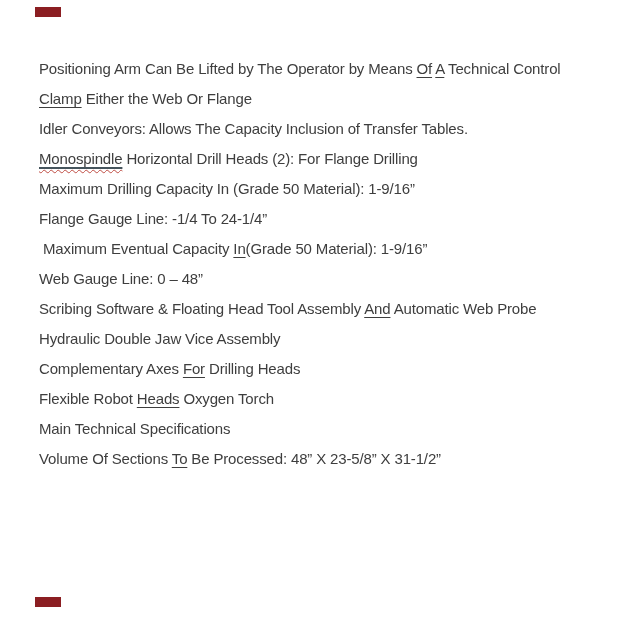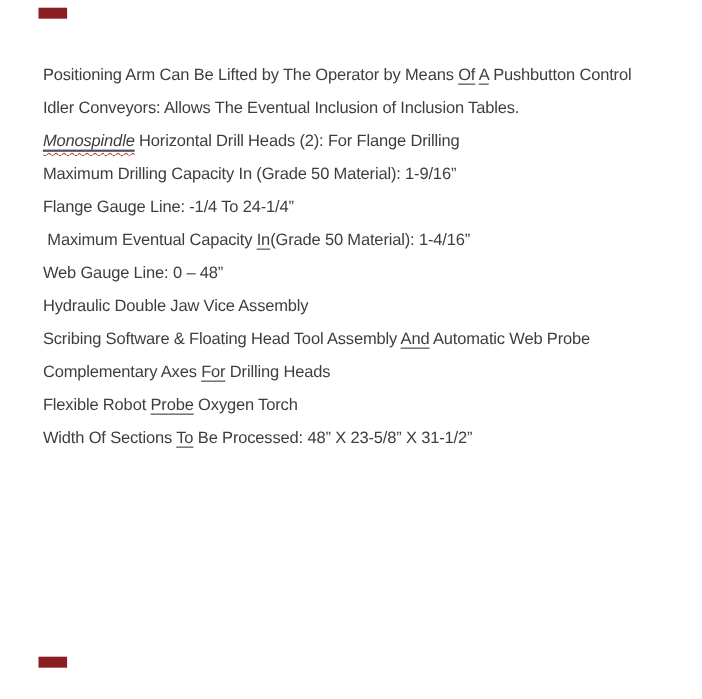--- a/index.html
+++ b/index.html
@@ -40,43 +40,44 @@
     text-decoration-color:var(--spell-line-color,#45545c);
     text-decoration-thickness:1.5px;
     text-underline-offset:3px;
   }
   .u-spell .wavy{
     text-decoration-line:underline;
     text-decoration-style:wavy;
     text-decoration-color:var(--squiggle-color,#bf4d44);
     text-decoration-thickness:1px;
     text-underline-offset:5px;
-    font-style:italic;
   }
   .corner-mark{
     position:absolute;
     width:26px;height:10px;
     background:var(--mark-color,#8b1e22);
   }
   .corner-mark.top{left:35px;top:7px;}
   .corner-mark.bottom{left:35px;top:597px;}
 </style>
 </head>
 <body>
 
 <div class="page">
   <div class="corner-mark top"></div>
   <div class="text-block">
-      <div class="line"><span>Positioning Arm Can Be Lifted by The Operator by Means </span><span class="u-double">Of</span><span> </span><span class="u-double">A</span><span> Pushbutton Control</span></div>
-      <div class="line"><span>Idler Conveyors: Allows The Eventual Inclusion of Inclusion Tables.</span></div>
+      <div class="line"><span>Positioning Arm Can Be Lifted by The Operator by Means </span><span class="u-double">Of</span><span> </span><span class="u-double">A</span><span> Technical Control</span></div>
+      <div class="line"><span class="u-double">Clamp</span><span> Either the Web Or Flange</span></div>
+      <div class="line"><span>Idler Conveyors: Allows The Capacity Inclusion of Transfer Tables.</span></div>
       <div class="line"><span class="u-spell"><span class="wavy">Monospindle</span></span><span> Horizontal Drill Heads (2): For Flange Drilling</span></div>
       <div class="line"><span>Maximum Drilling Capacity In (Grade 50 Material): 1-9/16”</span></div>
       <div class="line"><span>Flange Gauge Line: -1/4 To 24-1/4”</span></div>
-      <div class="line"><span> Maximum Eventual Capacity </span><span class="u-double">In</span><span>(Grade 50 Material): 1-4/16”</span></div>
+      <div class="line"><span> Maximum Eventual Capacity </span><span class="u-double">In</span><span>(Grade 50 Material): 1-9/16”</span></div>
       <div class="line"><span>Web Gauge Line: 0 – 48”</span></div>
+      <div class="line"><span>Scribing Software &amp; Floating Head Tool Assembly </span><span class="u-double">And</span><span> Automatic Web Probe</span></div>
       <div class="line"><span>Hydraulic Double Jaw Vice Assembly</span></div>
-      <div class="line"><span>Scribing Software &amp; Floating Head Tool Assembly </span><span class="u-double">And</span><span> Automatic Web Probe</span></div>
       <div class="line"><span>Complementary Axes </span><span class="u-double">For</span><span> Drilling Heads</span></div>
-      <div class="line"><span>Flexible Robot </span><span class="u-double">Probe</span><span> Oxygen Torch</span></div>
-      <div class="line"><span>Width Of Sections </span><span class="u-double">To</span><span> Be Processed: 48” X 23-5/8” X 31-1/2”</span></div>
+      <div class="line"><span>Flexible Robot </span><span class="u-double">Heads</span><span> Oxygen Torch</span></div>
+      <div class="line"><span>Main Technical Specifications</span></div>
+      <div class="line"><span>Volume Of Sections </span><span class="u-double">To</span><span> Be Processed: 48” X 23-5/8” X 31-1/2”</span></div>
     </div>
   <div class="corner-mark bottom"></div>
 </div>
 
 </body></html>

